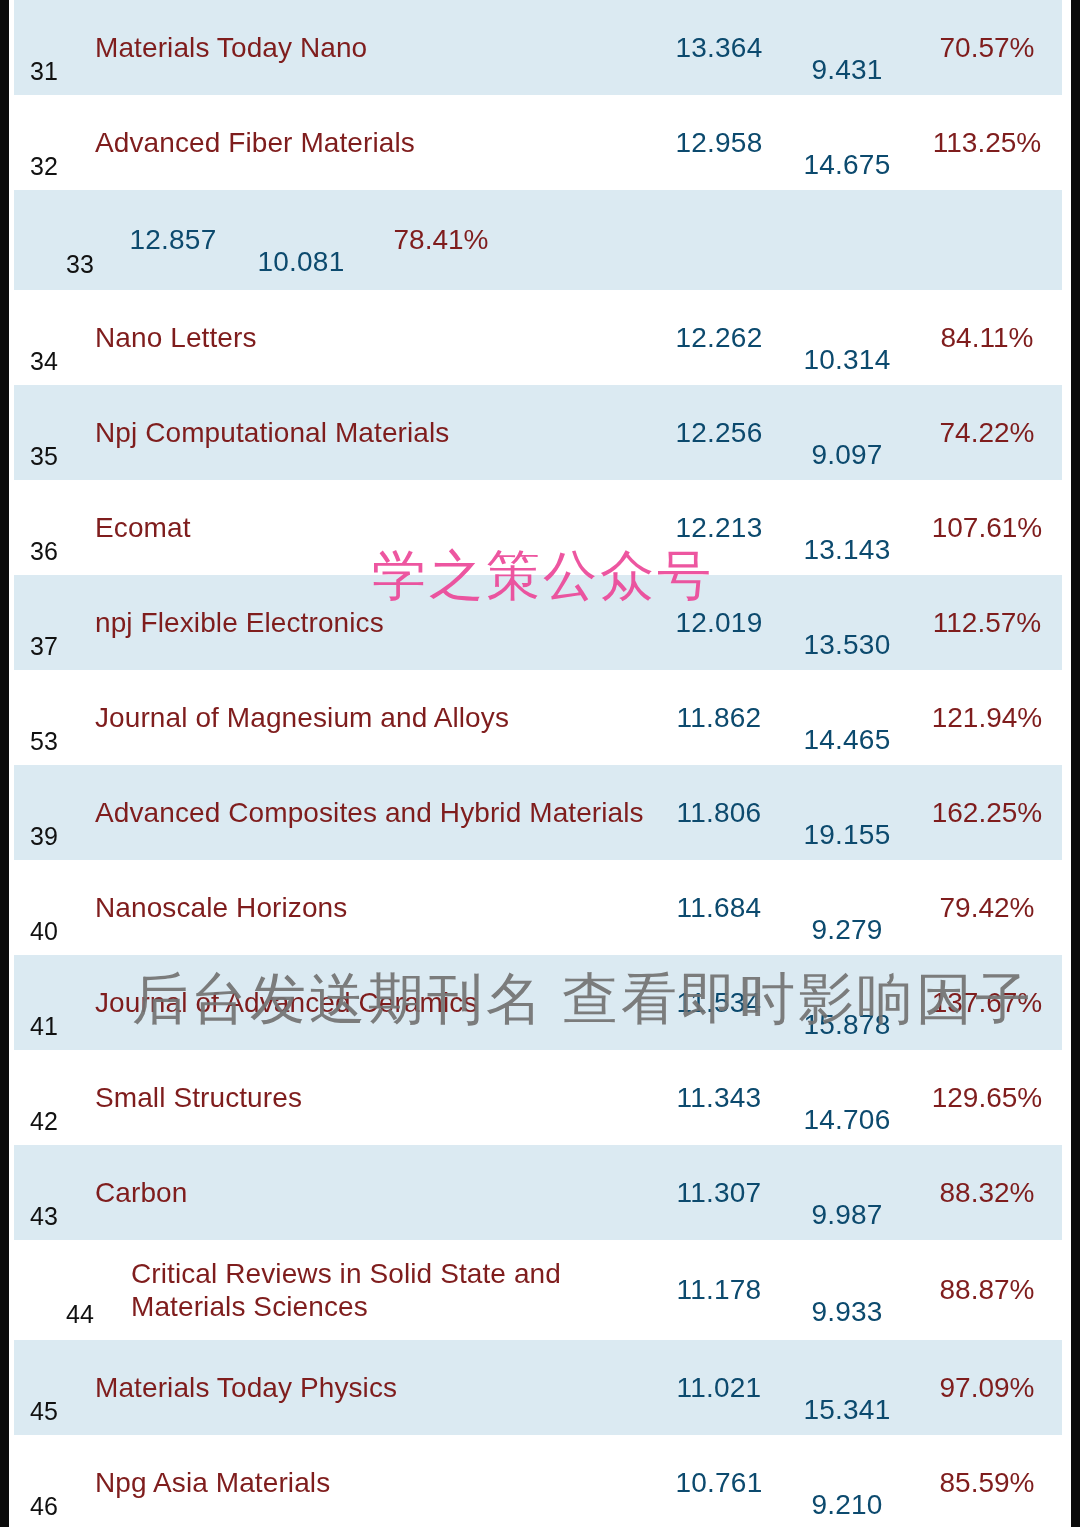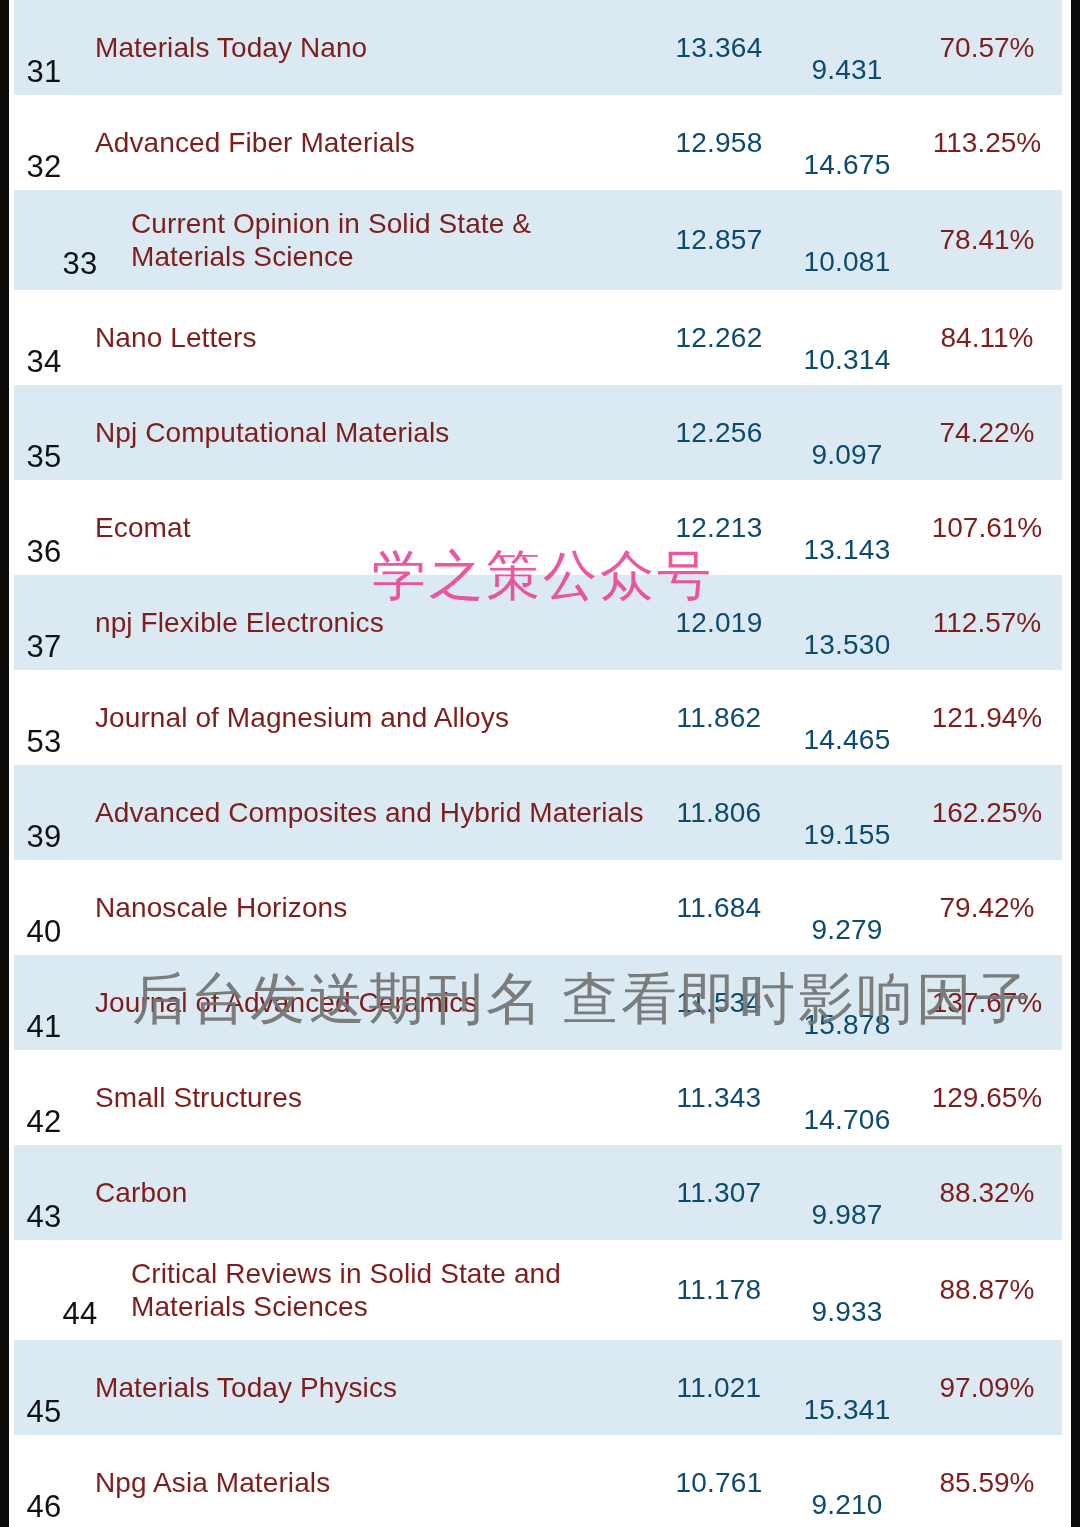--- a/index.html
+++ b/index.html
@@ -56,21 +56,21 @@
     width: 100%;
     min-height: 95px;
   }
   .row.tall { min-height: 100px; padding-left: 36px; }
   .row.shaded { background: #dbeaf2; }
   .row.plain  { background: #ffffff; }
 
   .c-rank {
     flex: 0 0 60px;
     text-align: center;
-    font-size: 31px;
+    font-size: 25px;
     color: #111111;
     letter-spacing: 0.2px;
     margin-top: 48px;
   }
 
   .c-name {
     flex: 1 1 auto;
     padding-left: 21px;
     padding-right: 12px;
     font-size: 28px;
@@ -133,21 +133,20 @@
       </div>
       <div class="row plain">
         <div class="c-rank">32</div>
         <div class="c-name">Advanced Fiber Materials</div>
         <div class="c-num">12.958</div>
         <div class="c-num c-num2">14.675</div>
         <div class="c-pct">113.25%</div>
       </div>
       <div class="row shaded tall">
         <div class="c-rank">33</div>
-        <div class="c-name">Current Opinion in Solid State &amp; Materials Science</div>
         <div class="c-num">12.857</div>
         <div class="c-num c-num2">10.081</div>
         <div class="c-pct">78.41%</div>
       </div>
       <div class="row plain">
         <div class="c-rank">34</div>
         <div class="c-name">Nano Letters</div>
         <div class="c-num">12.262</div>
         <div class="c-num c-num2">10.314</div>
         <div class="c-pct">84.11%</div>

